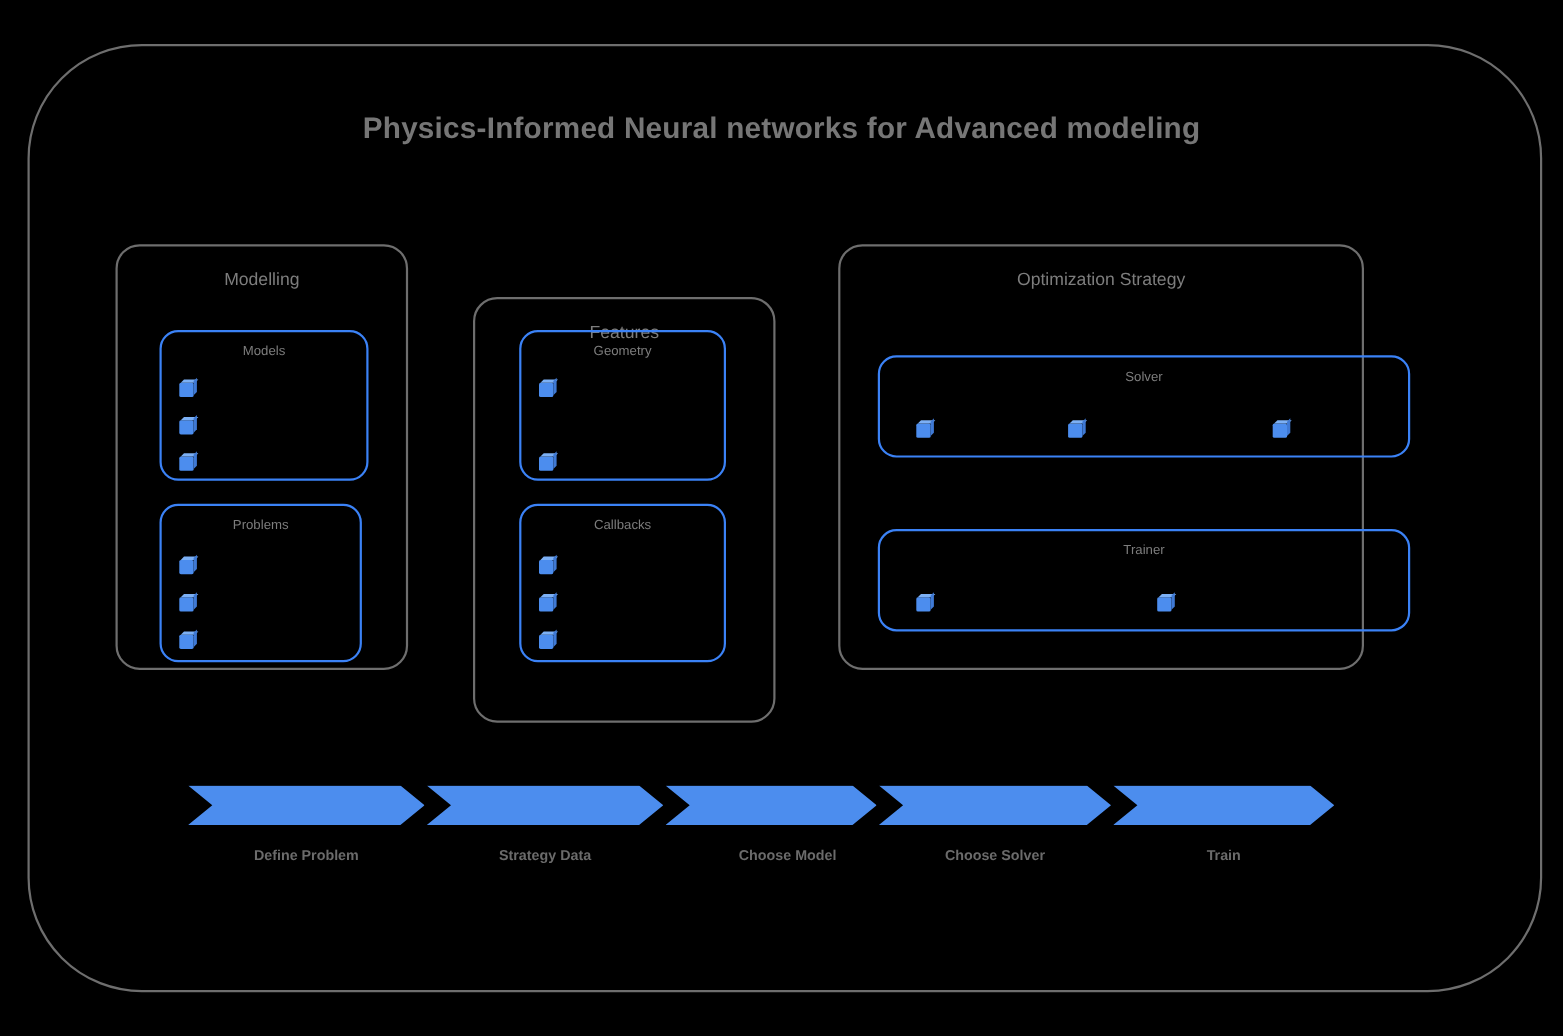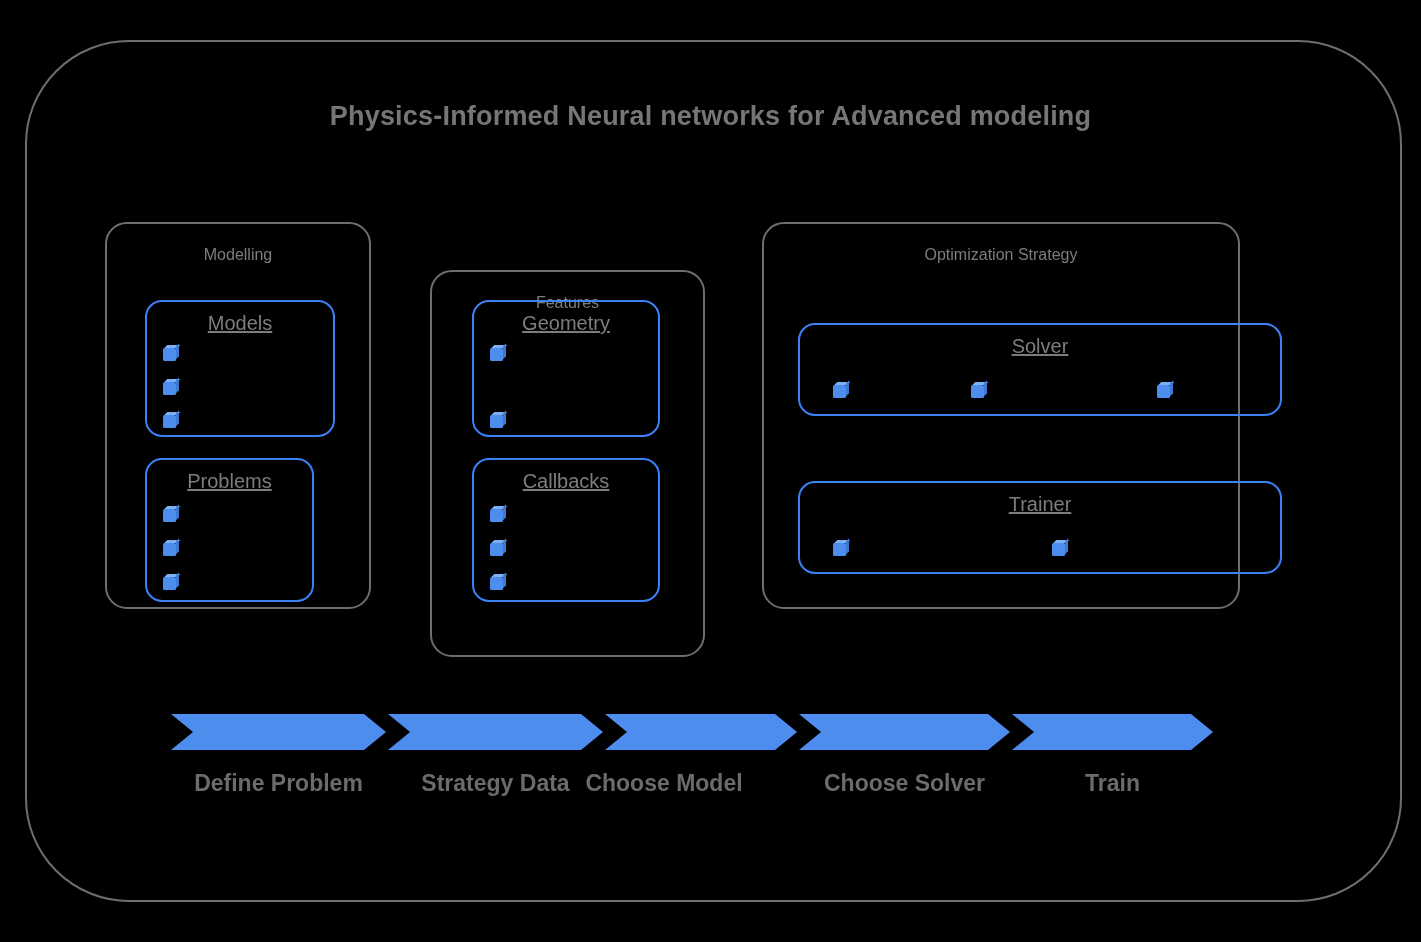--- a/index.html
+++ b/index.html
@@ -77,27 +77,26 @@
     border: 2.5px solid #3b82f6;
     border-radius: 17px;
     background: transparent;
   }
   .card-title {
     position: absolute;
     left: 0;
     top: 10px;
     width: 100%;
     text-align: center;
-    font-size: 20px;
+    font-size: 12px;
     color: #7d7d7d;
-    text-decoration: underline;
   }
 
   #card-models    { left: 145px; top: 300px; width: 190px; height: 137px; }
-  #card-problems  { left: 145px; top: 458px; width: 169px; height: 144px; }
+  #card-problems  { left: 145px; top: 458px; width: 184px; height: 144px; }
   #card-geometry  { left: 472px; top: 300px; width: 188px; height: 137px; }
   #card-callbacks { left: 472px; top: 458px; width: 188px; height: 144px; }
   #card-solver    { left: 798px; top: 323px; width: 484px; height: 93px; }
   #card-trainer   { left: 798px; top: 481px; width: 484px; height: 93px; }
 
   
   .cube {
     position: absolute;
     width: 13px;
     height: 13px;
@@ -140,21 +139,21 @@
     top: 0;
     height: 36px;
     background: #4c8dee;
     -webkit-clip-path: polygon(0 0, calc(100% - 22px) 0, 100% 50%, calc(100% - 22px) 100%, 0 100%, 22px 50%);
     clip-path: polygon(0 0, calc(100% - 22px) 0, 100% 50%, calc(100% - 22px) 100%, 0 100%, 22px 50%);
   }
   .chev-label {
     position: absolute;
     top: 56px;
     text-align: center;
-    font-size: 23px;
+    font-size: 13px;
     font-weight: bold;
     color: #6b6b6b;
     white-space: nowrap;
   }
 </style>
 </head>
 <body>
 
 <div id="stage">
 
@@ -216,21 +215,21 @@
 
   <div class="flow">
 
     <div class="chev" style="left:171px; width:215px;"></div>
     <div class="chev-label" style="left:171px; width:215px;">Define Problem</div>
 
     <div class="chev" style="left:388px; width:215px;"></div>
     <div class="chev-label" style="left:388px; width:215px;">Strategy Data</div>
 
     <div class="chev" style="left:605px; width:192px;"></div>
-    <div class="chev-label" style="left:568px; width:192px;">Choose Model</div>
+    <div class="chev-label" style="left:620px; width:192px;">Choose Model</div>
 
     <div class="chev" style="left:799px; width:211px;"></div>
     <div class="chev-label" style="left:799px; width:211px;">Choose Solver</div>
 
     <div class="chev" style="left:1012px; width:201px;"></div>
     <div class="chev-label" style="left:1012px; width:201px;">Train</div>
 
   </div>
 
 </div>

